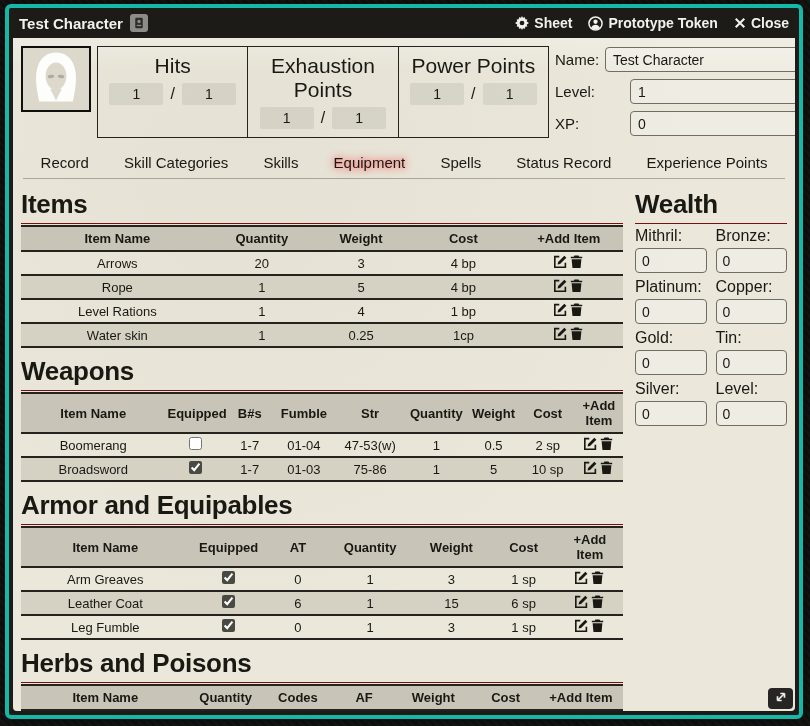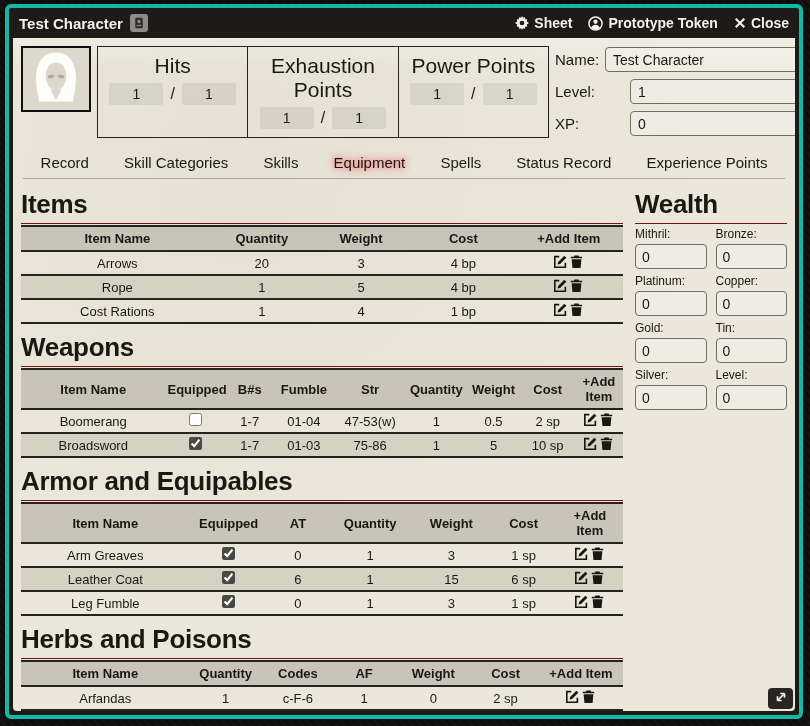--- a/index.html
+++ b/index.html
@@ -78,21 +78,21 @@
   }
   tbody td { text-align:center; padding:3px 2px; border-bottom:2px solid #24231d; }
   tbody tr:nth-child(even) { background:#d5d2c4; }
   .add-btn { cursor:pointer; }
   .row-actions { display:inline-flex; gap:3px; align-items:center; }
   .row-actions svg { display:block; cursor:pointer; }
   input[type=checkbox] { width:13px; height:13px; accent-color:#4a4a44; cursor:pointer; }
   .tbl-wrap { margin-bottom:6px; }
   
   .wealth-grid { display:grid; grid-template-columns:1fr 1fr; column-gap:9px; row-gap:3px; }
-  .wealth-field label { display:block; font-size:12px; margin:2px 0 3px; }
+  .wealth-field label { display:block; font-size:16px; margin:2px 0 3px; }
   .wealth-input {
     width:100%; height:25px; border:1px solid #6f6e64; border-radius:4px;
     background:rgba(255,255,255,.22); font-family:inherit; font-size:14px; color:#191813; padding:0 6px;
   }
   
   .resize-handle {
     position:absolute; right:2px; bottom:2px; width:25px; height:21px; background:#262523;
     border-radius:4px; display:flex; align-items:center; justify-content:center; cursor:nwse-resize;
   }
 </style>
@@ -260,24 +260,44 @@
                       </span>
                       <span>
                         <svg width="13" height="13" viewBox="0 0 16 16" fill="#191813">
                           <path d="M5.5.5h5l.9 1.6H15v2H1v-2h3.6L5.5.5z"></path>
                           <path d="M2 5.2h12L13 16H3L2 5.2z"></path>
                         </svg>
                       </span>
                     </span></td>
             </tr>
             <tr>
-              <td>Cost Rations</td>
+              <td>Level Rations</td>
               <td>1</td>
               <td>4</td>
               <td>1 bp</td>
+              <td><span class="row-actions">
+                      <span>
+                        <svg width="13" height="13" viewBox="0 0 16 16" fill="#191813">
+                          <path d="M12.7.8l2.5 2.5-7.7 7.7-3.1.6.6-3.1L12.7.8z"></path>
+                          <path d="M13 9.5V14H2V3h4.5V1H0v15h15V9.5h-2z"></path>
+                        </svg>
+                      </span>
+                      <span>
+                        <svg width="13" height="13" viewBox="0 0 16 16" fill="#191813">
+                          <path d="M5.5.5h5l.9 1.6H15v2H1v-2h3.6L5.5.5z"></path>
+                          <path d="M2 5.2h12L13 16H3L2 5.2z"></path>
+                        </svg>
+                      </span>
+                    </span></td>
+            </tr>
+            <tr>
+              <td>Water skin</td>
+              <td>1</td>
+              <td>0.25</td>
+              <td>1cp</td>
               <td><span class="row-actions">
                       <span>
                         <svg width="13" height="13" viewBox="0 0 16 16" fill="#191813">
                           <path d="M12.7.8l2.5 2.5-7.7 7.7-3.1.6.6-3.1L12.7.8z"></path>
                           <path d="M13 9.5V14H2V3h4.5V1H0v15h15V9.5h-2z"></path>
                         </svg>
                       </span>
                       <span>
                         <svg width="13" height="13" viewBox="0 0 16 16" fill="#191813">
                           <path d="M5.5.5h5l.9 1.6H15v2H1v-2h3.6L5.5.5z"></path>

